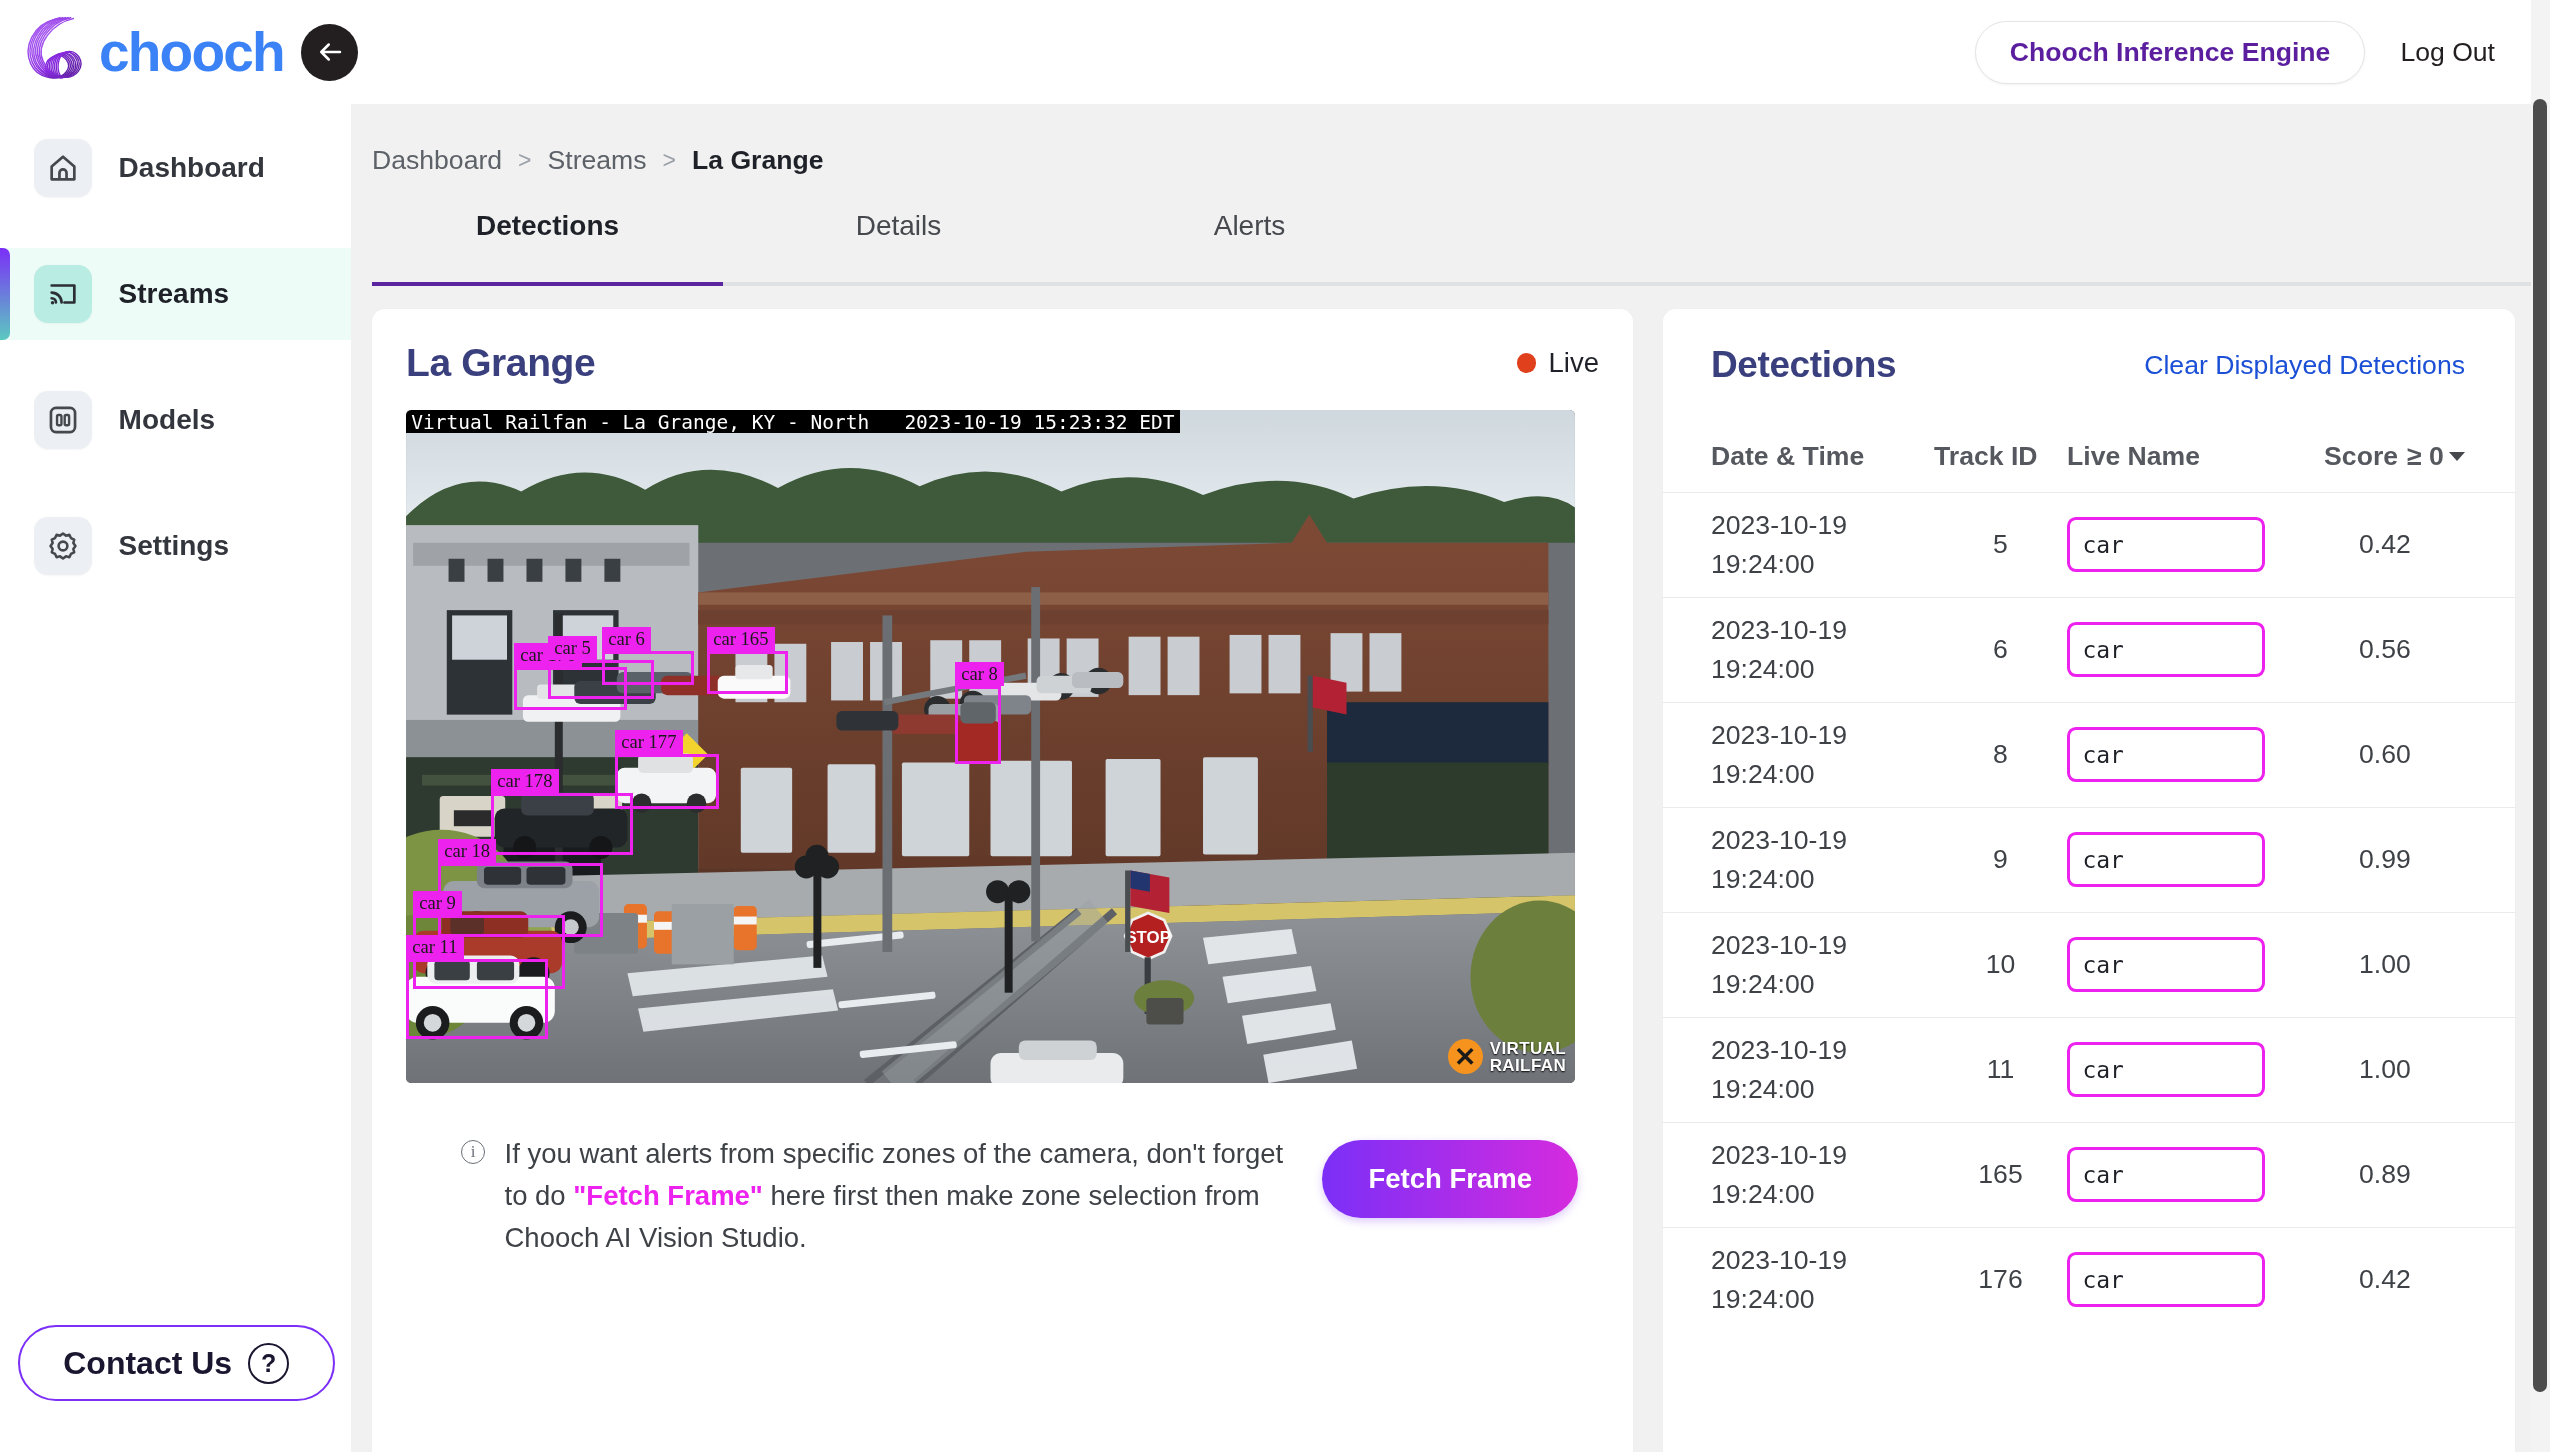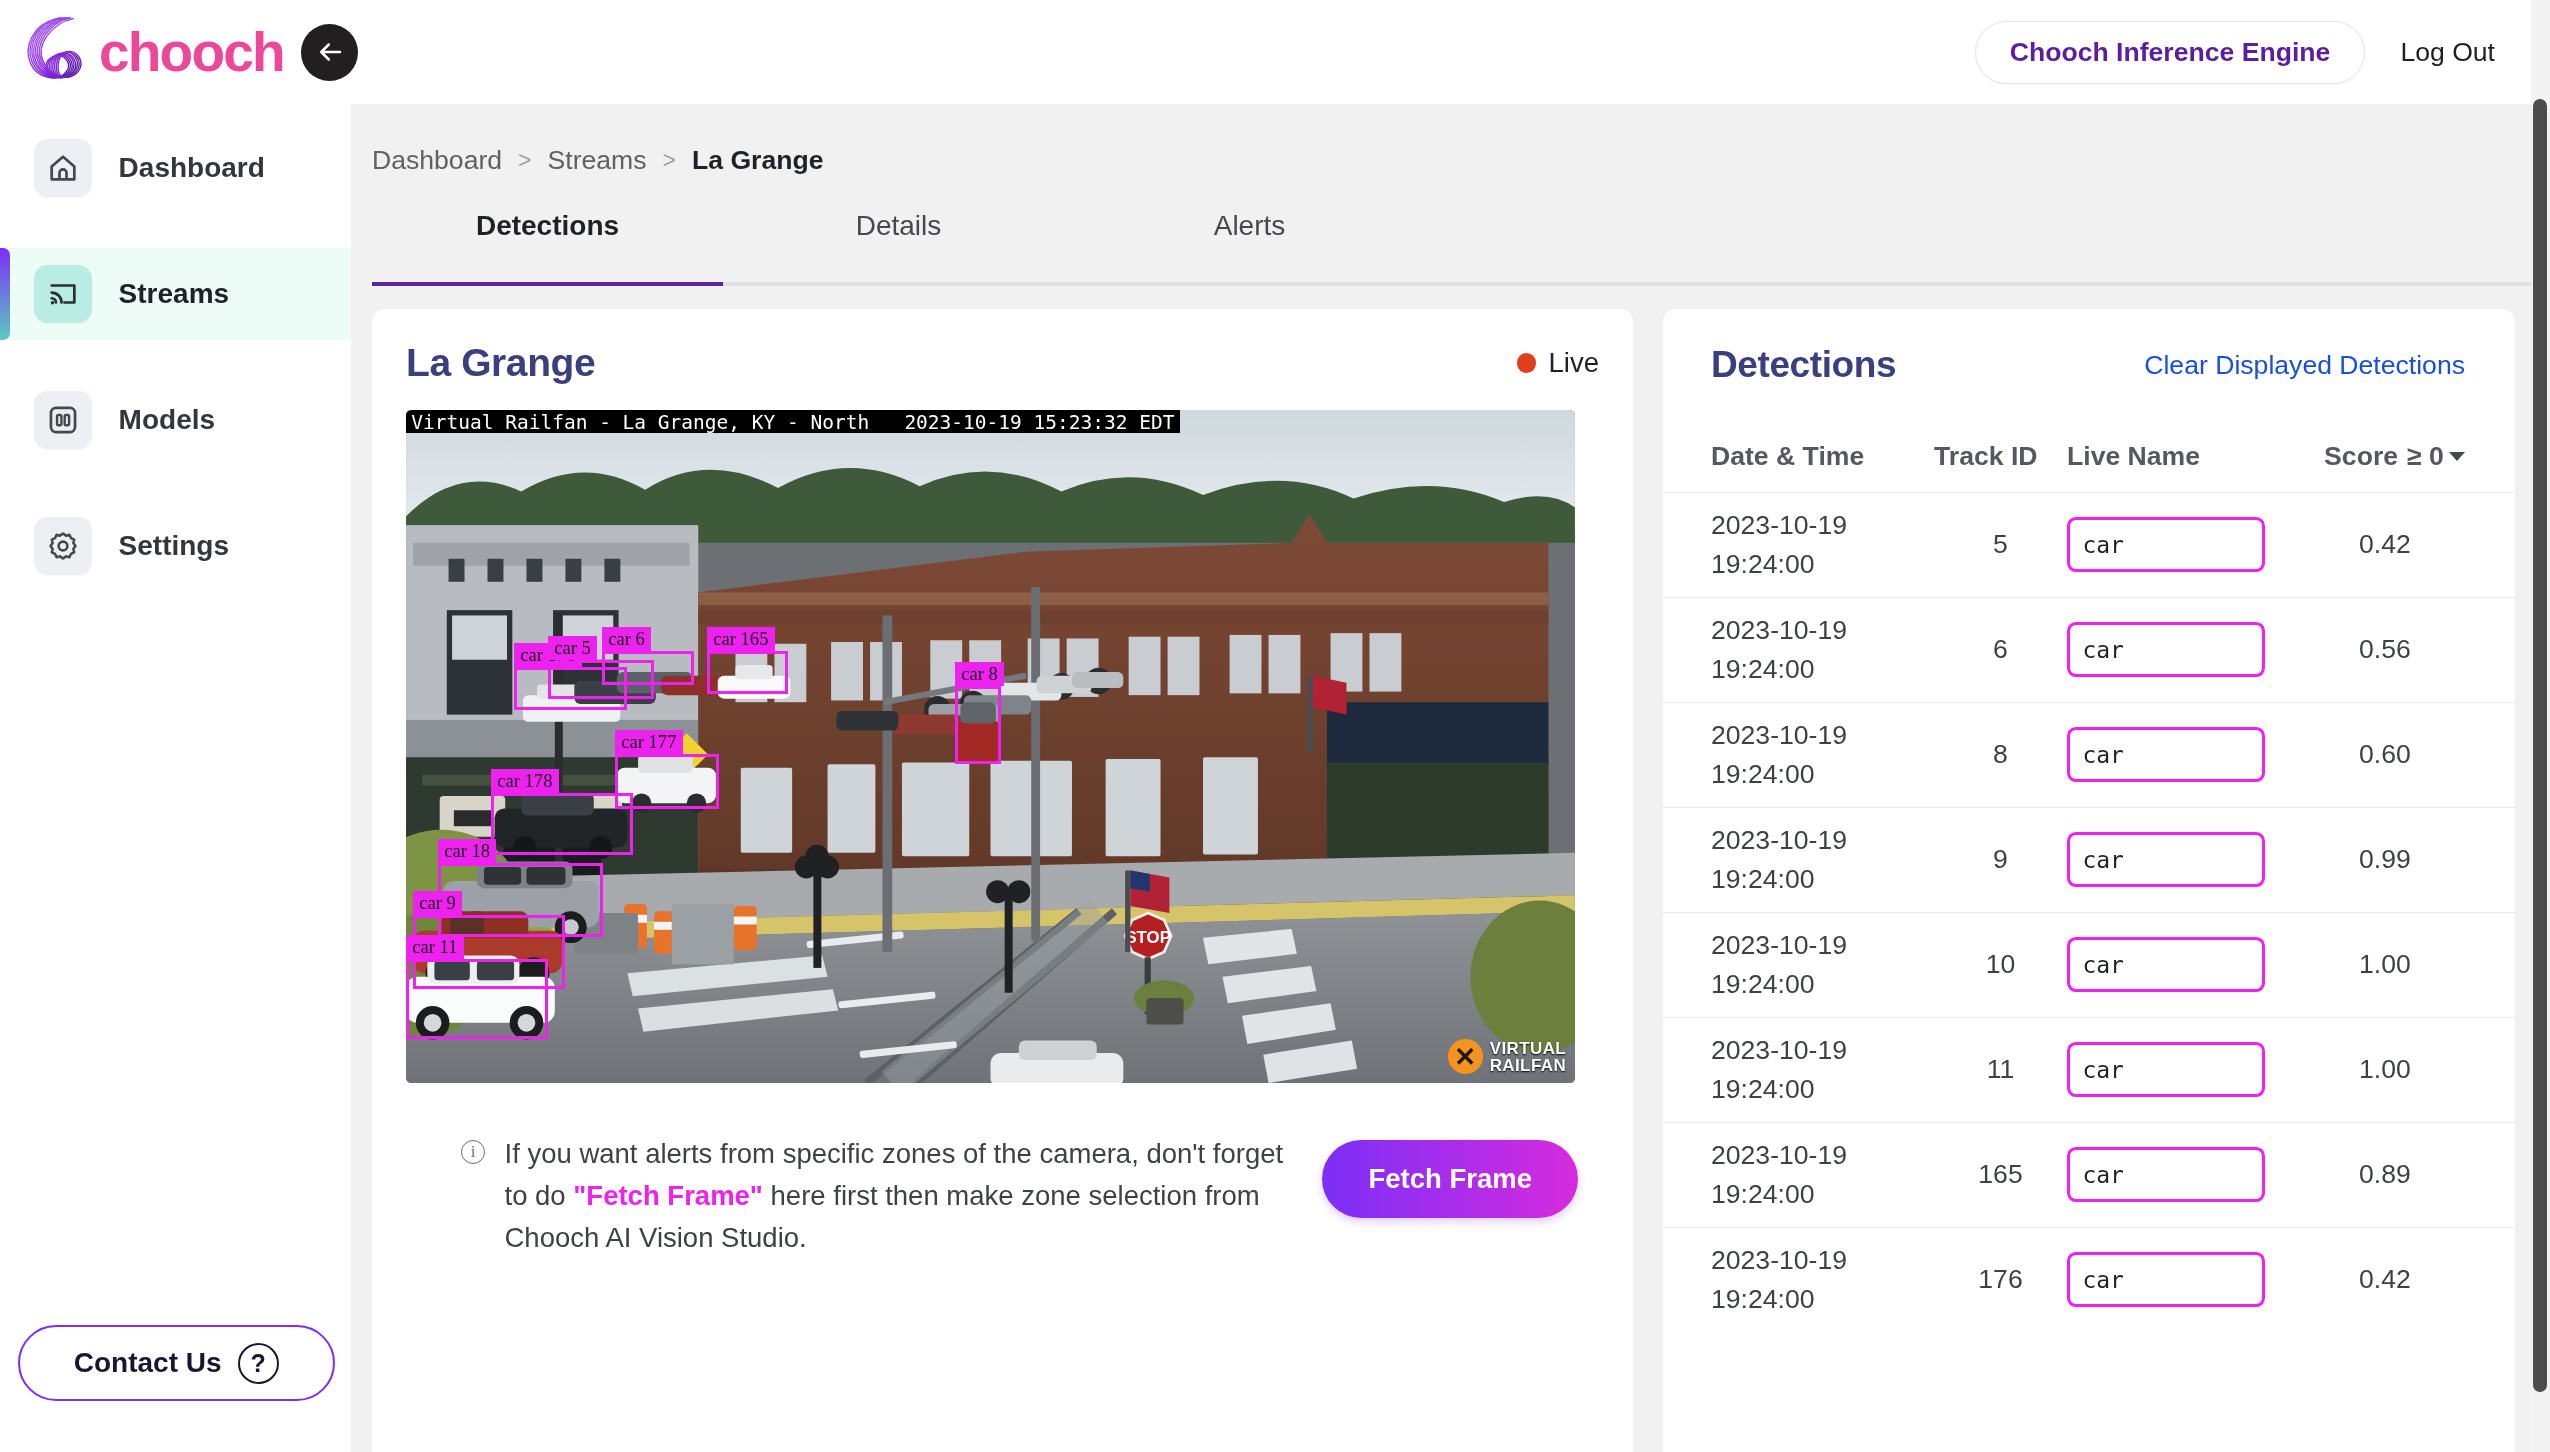--- a/index.html
+++ b/index.html
@@ -11,21 +11,21 @@
   }
 
   
   .topbar {
     position: absolute; top: 0; left: 0; width: 2550px; height: 104px;
     background: #ffffff; display: flex; align-items: center; z-index: 40;
   }
   .logo-wrap { display: flex; align-items: center; padding-left: 19.5px; }
   .logo-mark { width: 76px; height: 80px; position: relative; }
   .logo-text {
-    font-size: 55px; font-weight: 700; color: #ec4899; letter-spacing: -1.8px;
+    font-size: 55px; font-weight: 700; color: #3b82f6; letter-spacing: -1.8px;
     margin-left: 3.5px; font-family: "Liberation Sans", sans-serif;
   }
   .back-btn {
     width: 57px; height: 57px; border-radius: 50%; background: #231f20;
     margin-left: 17.7px; display: flex; align-items: center; justify-content: center;
     cursor: pointer;
   }
   .topbar-right {
     margin-left: auto; display: flex; align-items: center; gap: 35px; padding-right: 55px;
   }
@@ -58,21 +58,21 @@
   }
   .nav-item.active .nav-icon { background: #b9ece3; }
   .nav-label { font-size: 28px; color: #33373d; font-weight: 600; margin-left: 26.6px; }
   .nav-item.active .nav-label { color: #1e2228; font-weight: 700; }
 
   .contact-btn {
     position: absolute; left: 17.7px; bottom: 51px; width: 317px; height: 76px;
     border: 2.7px solid #7b2ff7; border-radius: 41px; background: #fff;
     display: flex; align-items: center; justify-content: center; gap: 16px; cursor: pointer;
   }
-  .contact-label { font-size: 28px; font-weight: 700; color: #1b1630; }
+  .contact-label { font-size: 32px; font-weight: 700; color: #1b1630; }
   .qmark {
     width: 41px; height: 41px; border-radius: 50%; border: 2.7px solid #1b1630;
     display: flex; align-items: center; justify-content: center;
     font-size: 25px; font-weight: 700; color: #1b1630;
   }
 
   
   .main {
     position: absolute; top: 104px; left: 351px; width: 2191px; height: 1348px;
     background: #f1f1f1; overflow: hidden;

